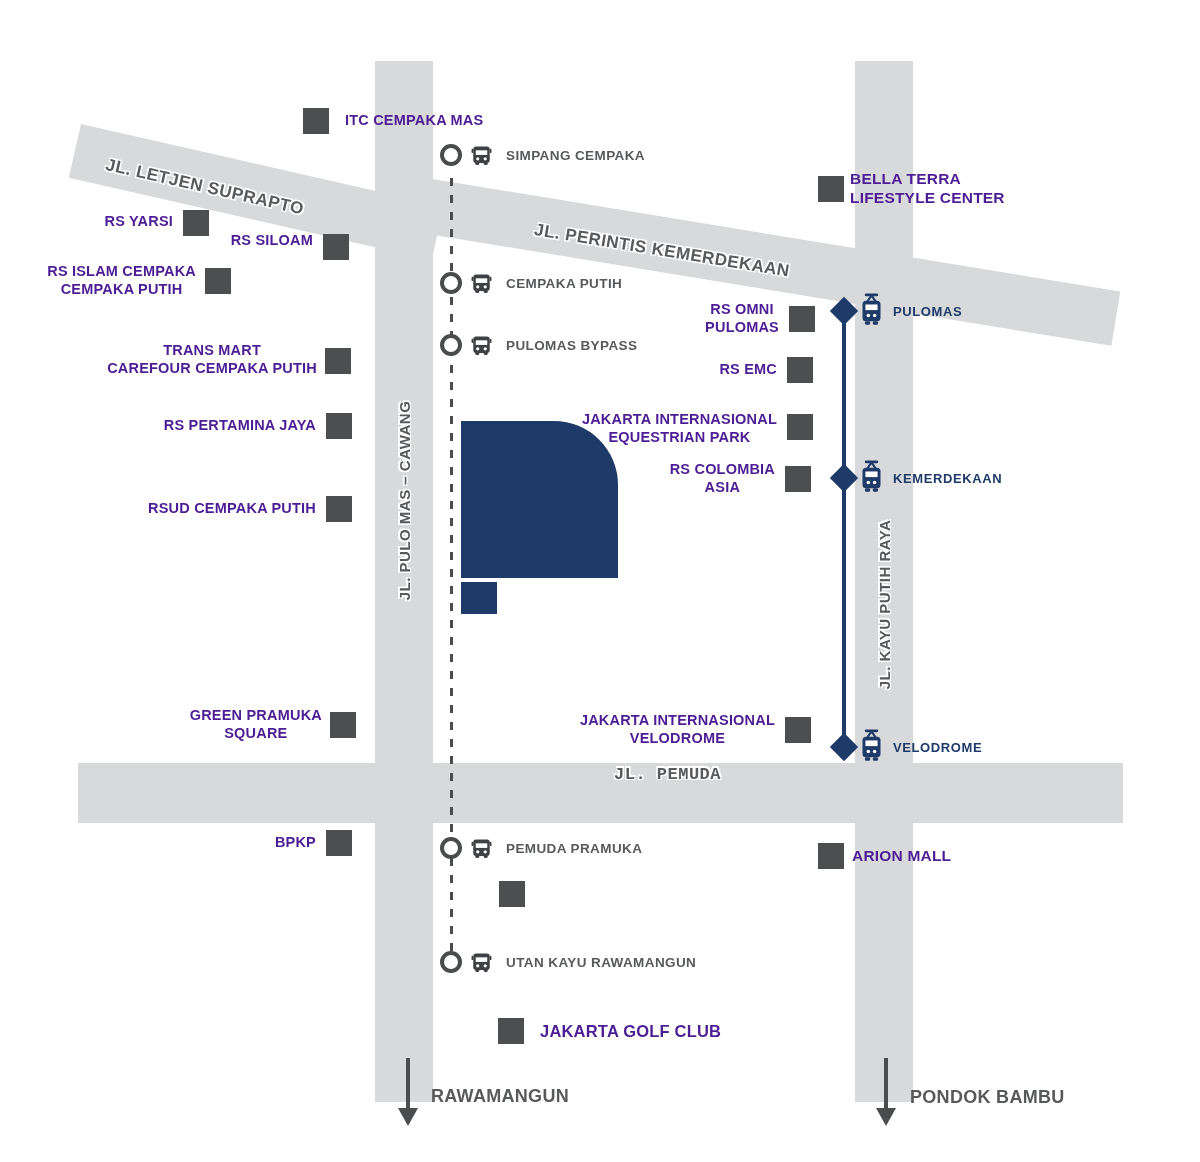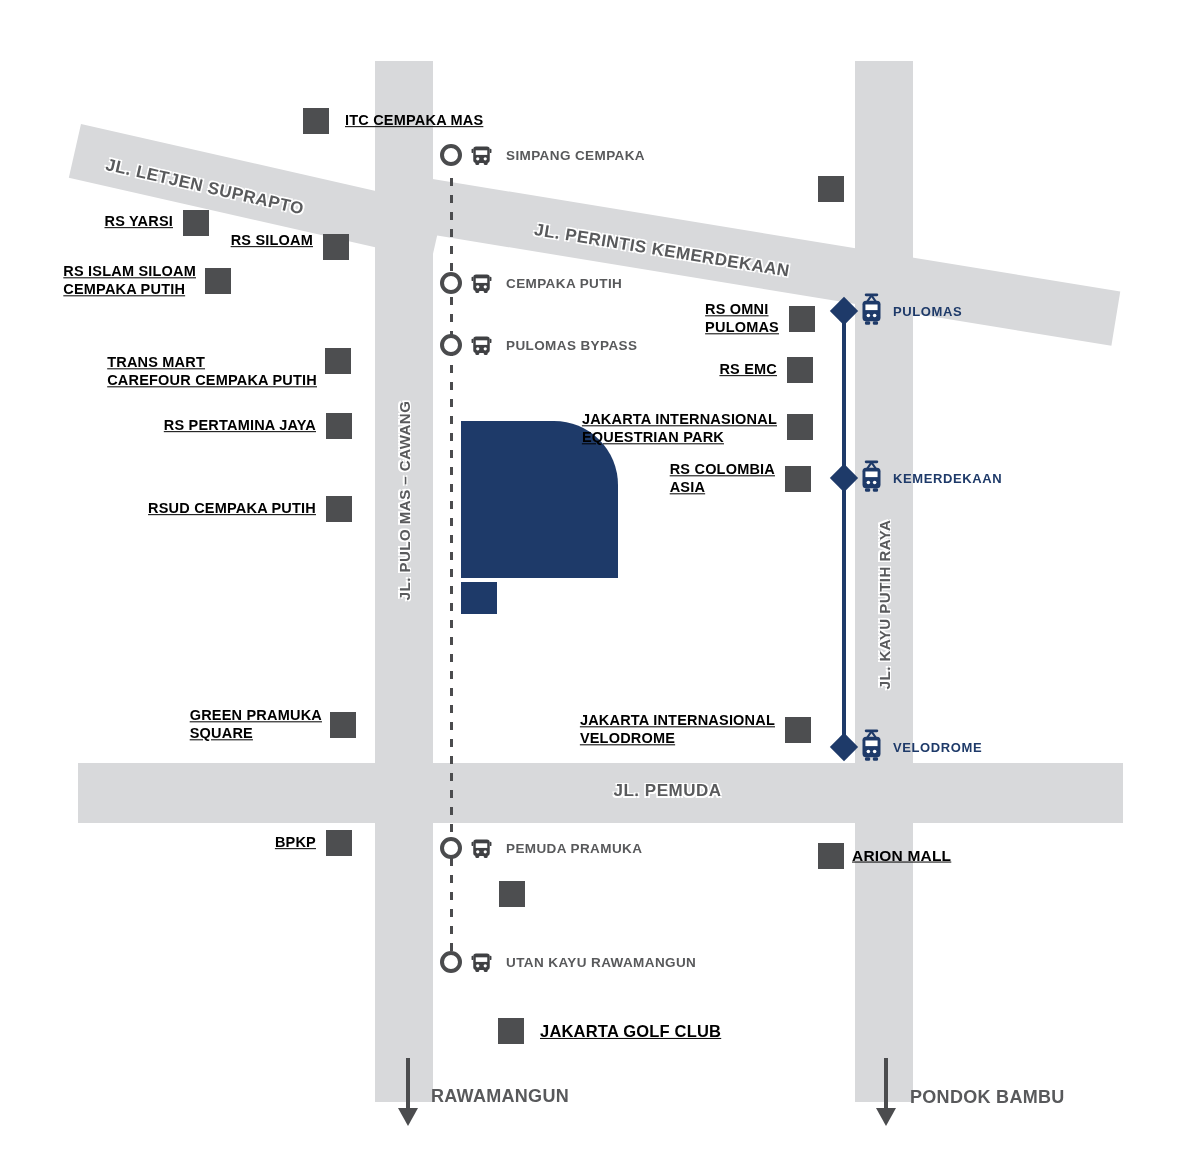--- a/index.html
+++ b/index.html
@@ -14,21 +14,21 @@
   .road-pemuda{left:78px;top:763px;width:1045px;height:60px;}
   .road-diag-a{left:81px;top:124px;width:372px;height:55px;transform:rotate(12.8deg);transform-origin:left top;}
   .road-diag-b{left:390px;top:172px;width:740px;height:55px;transform:rotate(9.3deg);transform-origin:left top;}
   
   .roadlab{
     position:absolute;color:#595a5c;font-size:17px;letter-spacing:.5px;white-space:nowrap;
     text-shadow:1.5px 1.5px 0 #fff,-1.5px -1.5px 0 #fff,1.5px -1.5px 0 #fff,-1.5px 1.5px 0 #fff;
   }
   .roadlab-letjen{left:108px;top:155px;transform:rotate(12.8deg);transform-origin:left top;}
   .roadlab-perintis{left:536px;top:220px;transform:rotate(9.3deg);transform-origin:left top;}
-  .roadlab-pemuda{left:590px;top:791px;width:155px;text-align:center;transform:translateY(-50%);}
+  .roadlab-pemuda{left:590px;top:774px;width:155px;text-align:center;transform:translateY(-50%);font-family:Liberation Mono, monospace;}
   .roadlab-v{font-size:15px;text-align:center;}
   .roadlab-pulomas-cawang{left:254px;top:492px;width:300px;transform:rotate(-90deg);}
   .roadlab-kayu-putih{left:774px;top:596px;width:220px;transform:rotate(-90deg);}
   
   .dashline{
     position:absolute;left:450px;top:178px;width:3px;height:775px;
     background:repeating-linear-gradient(to bottom,#4b4c4e 0 8px,transparent 8px 17px);
   }
   
   .lrtline{position:absolute;left:842px;top:311px;width:4px;height:436px;background:#1e3a69;}
@@ -41,24 +41,24 @@
   .stop .bus{margin-left:8px;flex:0 0 auto;}
   .stop-label{margin-left:13px;color:#58595b;font-size:13.5px;letter-spacing:.4px;white-space:nowrap;}
   
   .station{position:absolute;left:834px;height:36px;display:flex;align-items:center;}
   .diamond{width:20px;height:20px;background:#1e3a69;transform:rotate(45deg);flex:0 0 auto;}
   .station .tram{margin-left:4px;flex:0 0 auto;}
   .station-label{margin-left:8px;color:#1e3a69;font-size:13px;letter-spacing:.6px;white-space:nowrap;}
   
   .sq{position:absolute;width:26px;height:26px;background:#4d4e50;}
   .lm{
-    position:absolute;color:#000000;font-size:14.5px;letter-spacing:.2px;
-    line-height:1.22;white-space:nowrap;transform:translateY(-50%);text-decoration:underline;
-  }
-  .lm-r{text-align:left;}
+    position:absolute;color:#4c1d95;font-size:14.5px;letter-spacing:.2px;
+    line-height:1.22;white-space:nowrap;transform:translateY(-50%);
+  }
+  .lm-r{text-align:center;}
   .lm-lg{font-size:15.5px;}
   .lm-xl{font-size:16.5px;}
   .lm span{display:block;}
   
   .tower{
     position:absolute;left:461px;top:421px;width:157px;height:157px;
     background:#1e3a69;border-top-right-radius:64px;
   }
   .tower-annex{position:absolute;left:461px;top:582px;width:36px;height:32px;background:#1e3a69;}
   .tower-text{
@@ -148,39 +148,43 @@
   <div class="lm" style="left:345px;top:121px">
     <span>ITC CEMPAKA MAS</span>
   </div>
   <div class="lm lm-r" style="right:1027px;top:222px">
     <span>RS YARSI</span>
   </div>
   <div class="lm lm-r" style="right:887px;top:241px">
     <span>RS SILOAM</span>
   </div>
   <div class="lm lm-r" style="right:1004px;top:281px">
-    <span>RS ISLAM SILOAM</span>
+    <span>RS ISLAM CEMPAKA</span>
     <span>CEMPAKA PUTIH</span>
   </div>
-  <div class="lm lm-r" style="right:883px;top:372px">
+  <div class="lm lm-r" style="right:883px;top:360px">
     <span>TRANS MART</span>
     <span>CAREFOUR CEMPAKA PUTIH</span>
   </div>
   <div class="lm lm-r" style="right:884px;top:426px">
     <span>RS PERTAMINA JAYA</span>
   </div>
   <div class="lm lm-r" style="right:884px;top:509px">
     <span>RSUD CEMPAKA PUTIH</span>
   </div>
   <div class="lm lm-r" style="right:878px;top:725px">
     <span>GREEN PRAMUKA</span>
     <span>SQUARE</span>
   </div>
   <div class="lm lm-r" style="right:884px;top:843px">
     <span>BPKP</span>
+  </div>
+  <div class="lm lm-lg" style="left:850px;top:189px">
+    <span>BELLA TERRA</span>
+    <span>LIFESTYLE CENTER</span>
   </div>
   <div class="lm lm-r" style="right:421px;top:319px">
     <span>RS OMNI</span>
     <span>PULOMAS</span>
   </div>
   <div class="lm lm-r" style="right:423px;top:370px">
     <span>RS EMC</span>
   </div>
   <div class="lm lm-r" style="right:423px;top:429px">
     <span>JAKARTA INTERNASIONAL</span>

